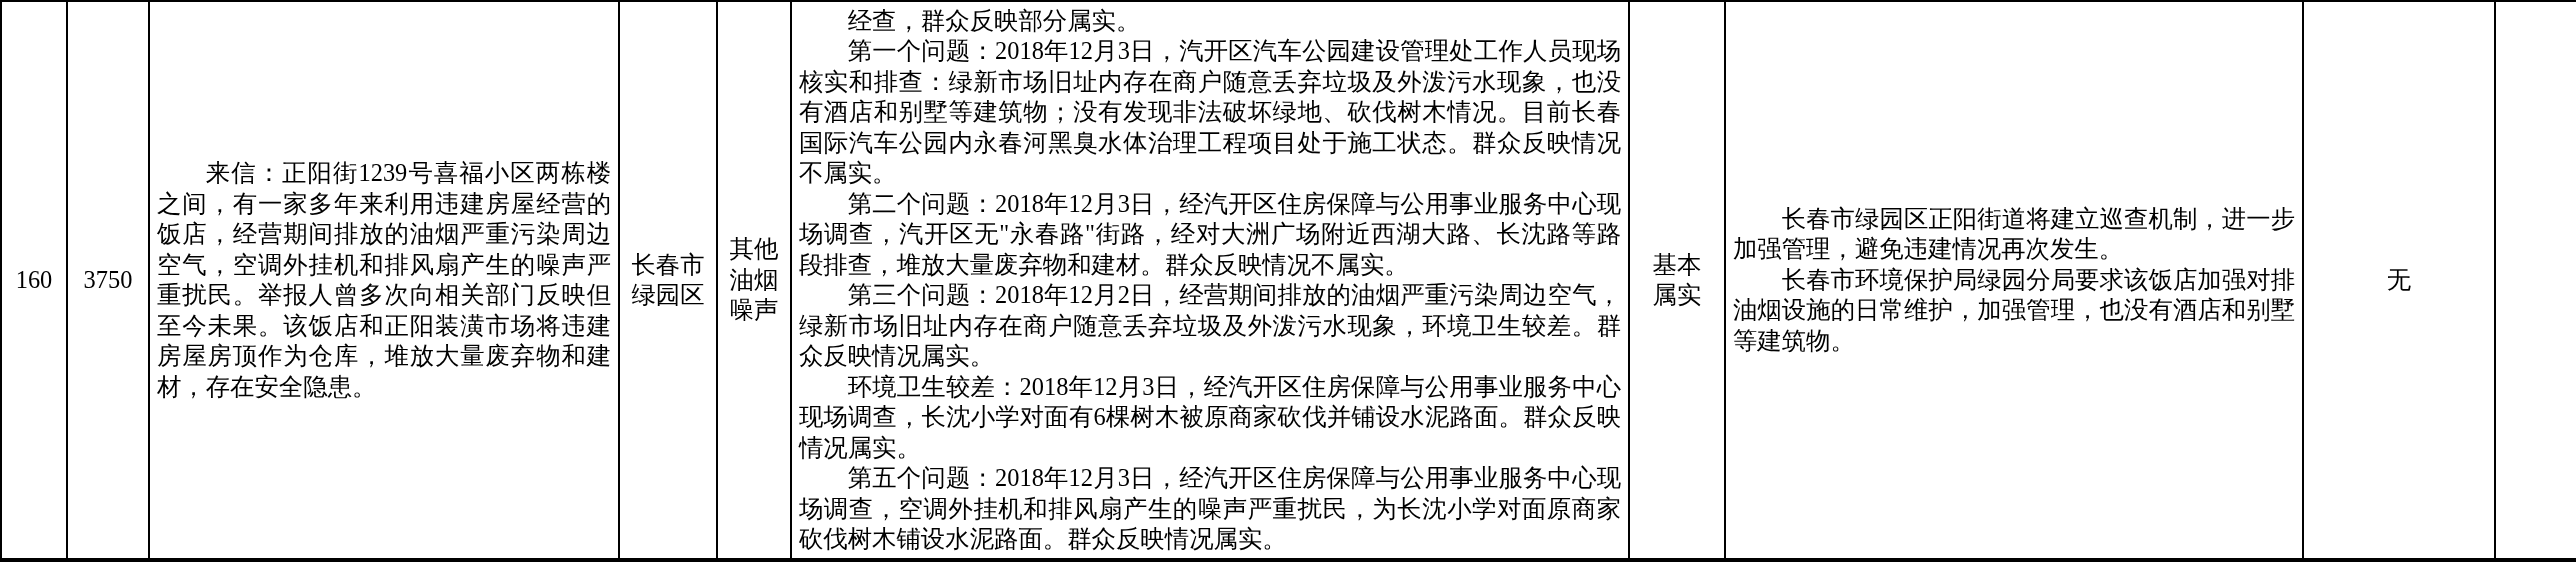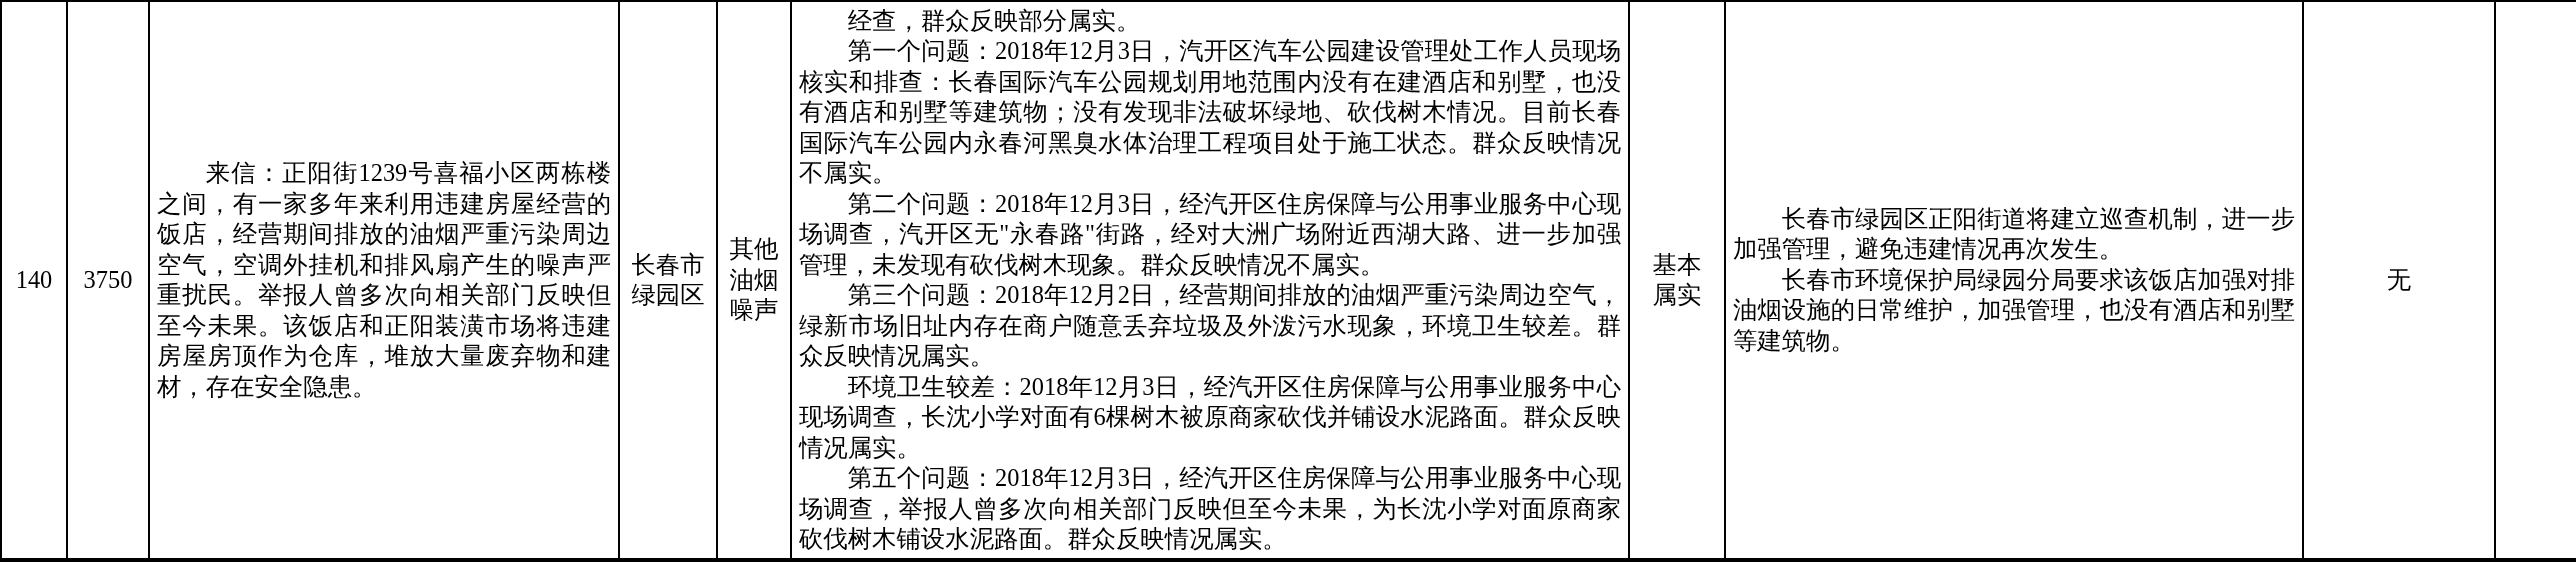--- a/index.html
+++ b/index.html
@@ -61,37 +61,37 @@
     <col style="width:98px">
     <col style="width:74px">
     <col style="width:838px">
     <col style="width:96px">
     <col style="width:578px">
     <col style="width:192px">
     <col style="width:81px">
   </colgroup>
   <tbody>
     <tr>
-      <td class="center">140</td>
+      <td class="center">160</td>
       <td class="center">3750</td>
       <td class="textcell">
         <p>来信：正阳街1239号喜福小区两栋楼之间，有一家多年来利用违建房屋经营的饭店，经营期间排放的油烟严重污染周边空气，空调外挂机和排风扇产生的噪声严重扰民。举报人曾多次向相关部门反映但至今未果。该饭店和正阳装潢市场将违建房屋房顶作为仓库，堆放大量废弃物和建材，存在安全隐患。</p>
       </td>
       <td class="center pre">长春市
 绿园区</td>
       <td class="center pre">其他
 油烟
 噪声</td>
       <td class="textcell">
         <p>经查，群众反映部分属实。</p>
-        <p>第一个问题：2018年12月3日，汽开区汽车公园建设管理处工作人员现场核实和排查：长春国际汽车公园规划用地范围内没有在建酒店和别墅，也没有酒店和别墅等建筑物；没有发现非法破坏绿地、砍伐树木情况。目前长春国际汽车公园内永春河黑臭水体治理工程项目处于施工状态。群众反映情况不属实。</p>
-        <p>第二个问题：2018年12月3日，经汽开区住房保障与公用事业服务中心现场调查，汽开区无"永春路"街路，经对大洲广场附近西湖大路、进一步加强管理，未发现有砍伐树木现象。群众反映情况不属实。</p>
+        <p>第一个问题：2018年12月3日，汽开区汽车公园建设管理处工作人员现场核实和排查：绿新市场旧址内存在商户随意丢弃垃圾及外泼污水现象，也没有酒店和别墅等建筑物；没有发现非法破坏绿地、砍伐树木情况。目前长春国际汽车公园内永春河黑臭水体治理工程项目处于施工状态。群众反映情况不属实。</p>
+        <p>第二个问题：2018年12月3日，经汽开区住房保障与公用事业服务中心现场调查，汽开区无"永春路"街路，经对大洲广场附近西湖大路、长沈路等路段排查，堆放大量废弃物和建材。群众反映情况不属实。</p>
         <p>第三个问题：2018年12月2日，经营期间排放的油烟严重污染周边空气，绿新市场旧址内存在商户随意丢弃垃圾及外泼污水现象，环境卫生较差。群众反映情况属实。</p>
         <p>环境卫生较差：2018年12月3日，经汽开区住房保障与公用事业服务中心现场调查，长沈小学对面有6棵树木被原商家砍伐并铺设水泥路面。群众反映情况属实。</p>
-        <p>第五个问题：2018年12月3日，经汽开区住房保障与公用事业服务中心现场调查，举报人曾多次向相关部门反映但至今未果，为长沈小学对面原商家砍伐树木铺设水泥路面。群众反映情况属实。</p>
+        <p>第五个问题：2018年12月3日，经汽开区住房保障与公用事业服务中心现场调查，空调外挂机和排风扇产生的噪声严重扰民，为长沈小学对面原商家砍伐树木铺设水泥路面。群众反映情况属实。</p>
       </td>
       <td class="center pre">基本
 属实</td>
       <td class="textcell">
         <p>长春市绿园区正阳街道将建立巡查机制，进一步加强管理，避免违建情况再次发生。</p>
         <p>长春市环境保护局绿园分局要求该饭店加强对排油烟设施的日常维护，加强管理，也没有酒店和别墅等建筑物。</p>
       </td>
       <td class="center">无</td>
       <td class="center"></td>
     </tr>

